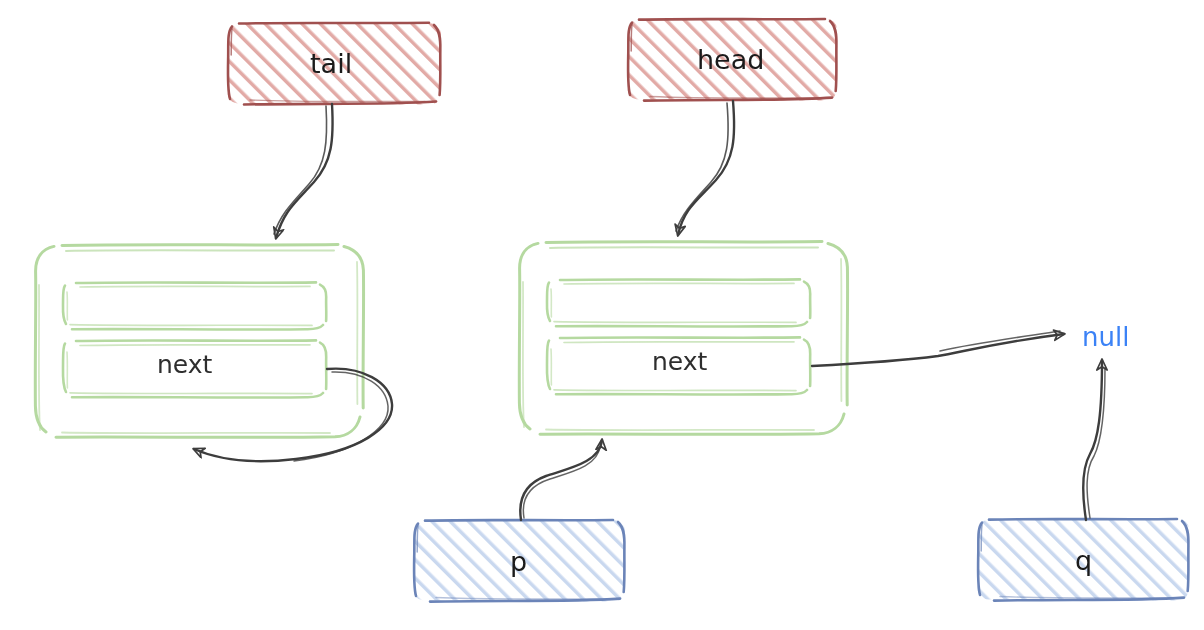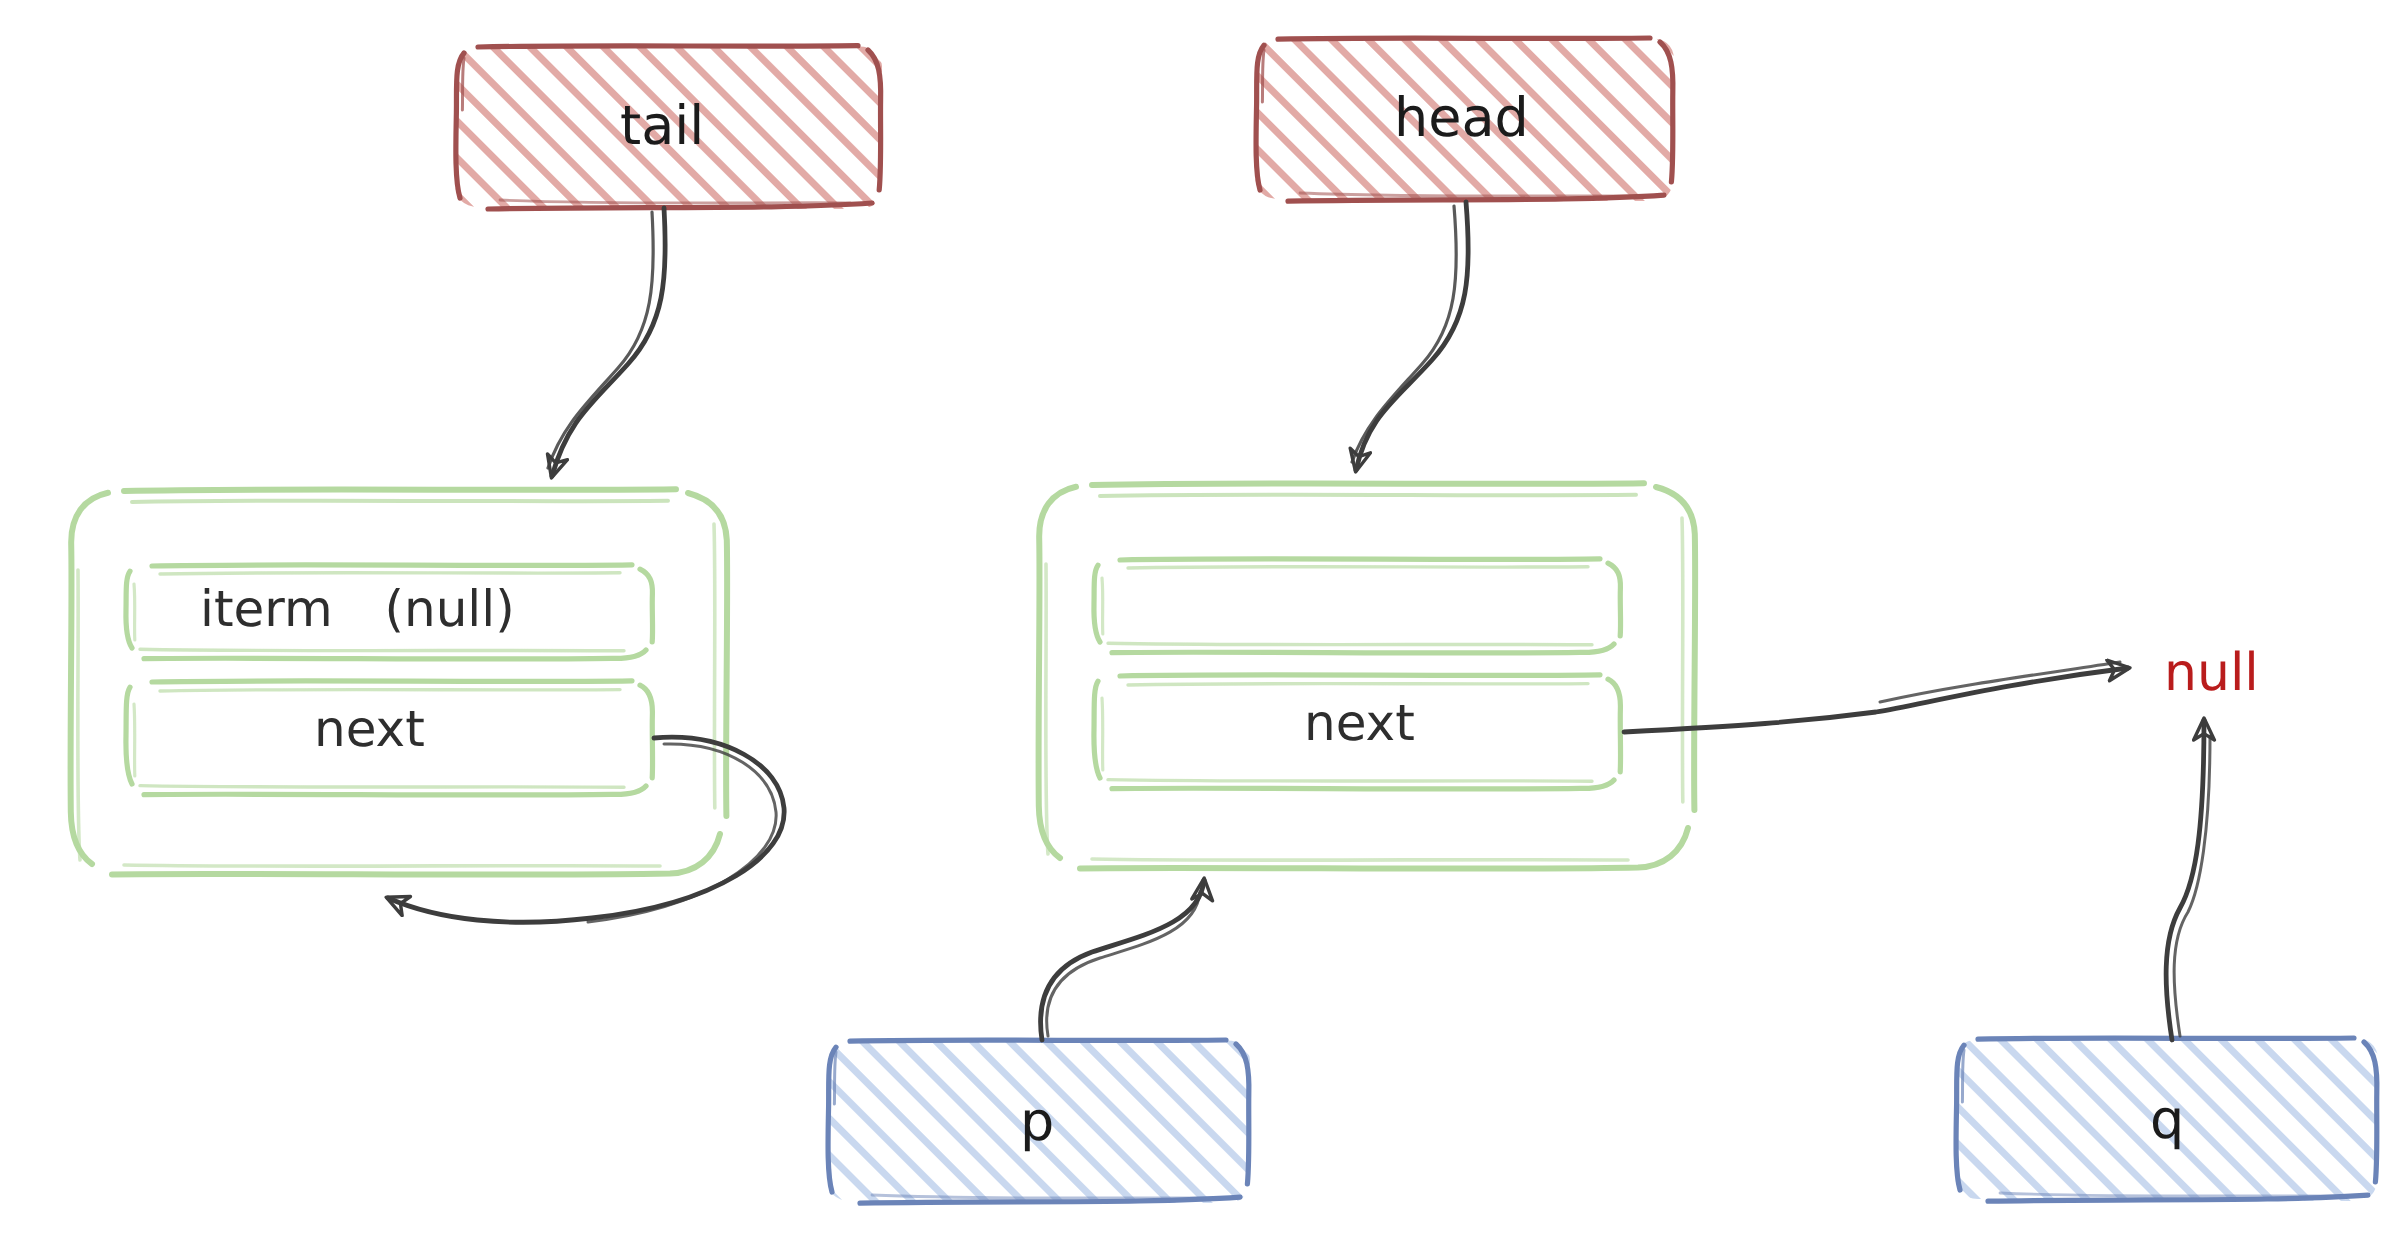--- a/index.html
+++ b/index.html
@@ -34,21 +34,21 @@
   }
   .lbl-ptr {
     font-size: 27px;
   }
   .lbl-field {
     font-size: 25px;
     color: #2e2e2e;
   }
   .lbl-null-node {
     font-size: 26px;
-    color: #b91c1c;
+    color: #3b82f6;
   }
   .accent-node {
     color: #f2566a;
   }
   .lbl-var {
     font-size: 27px;
   }
 </style>
 </head>
 <body>
@@ -206,25 +206,20 @@
     <g>
       <path d="M1086,520 C1082,494 1081,470 1090,454 C1098,440 1102,414 1102,360" fill="none" stroke="#3d3d3d" stroke-width="2.4" stroke-linecap="round" marker-end="url(#ah)"></path>
       <path d="M1090,518 C1086,492 1085,470 1094,456 C1100,444 1105,416 1105,368" fill="none" stroke="#3d3d3d" stroke-width="1.5" stroke-linecap="round" opacity="0.8"></path>
     </g>
   </svg>
 
   <div class="lbl lbl-ptr" style="left:310px; top:50px;">tail</div>
 
   <div class="lbl lbl-ptr" style="left:697px; top:46px;">head</div>
 
-  <div class="lbl lbl-field" style="left:100px; top:292px;">
-    <span>iterm</span>
-    <span style="display:inline-block; width:10px;"></span>
-    <span>(null)</span>
-  </div>
 
   <div class="lbl lbl-field" style="left:157px; top:352px;">next</div>
 
 
   <div class="lbl lbl-field" style="left:652px; top:349px;">next</div>
 
   <div class="lbl lbl-null-node" style="left:1082px; top:324px;">null</div>
 
   <div class="lbl lbl-var" style="left:510px; top:548px;">p</div>
 

